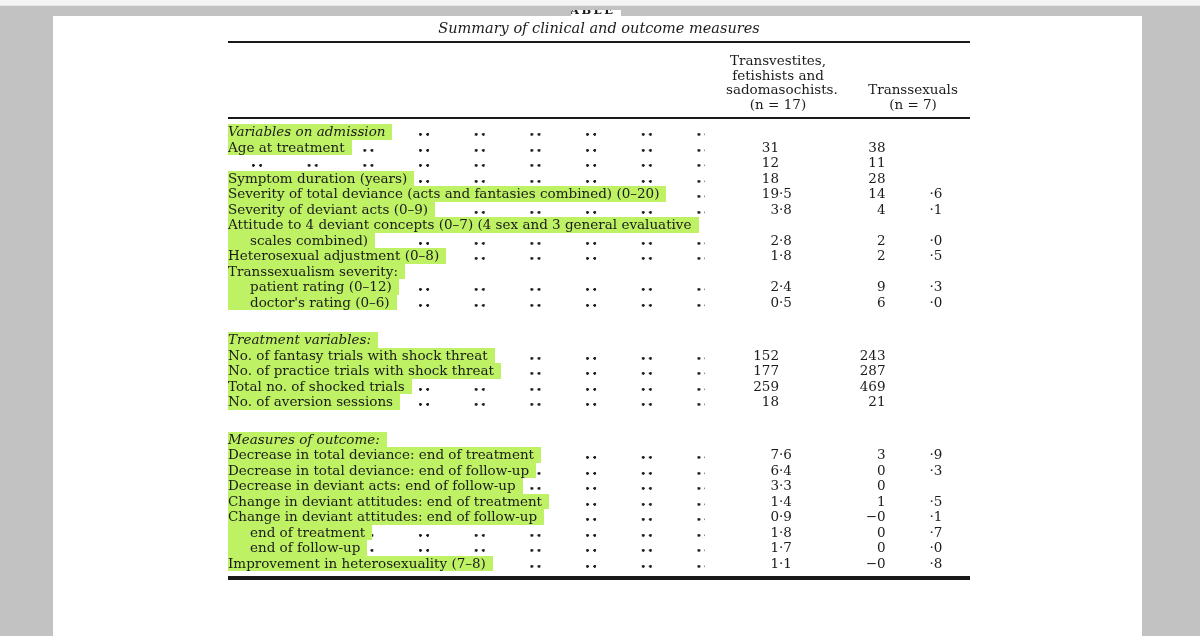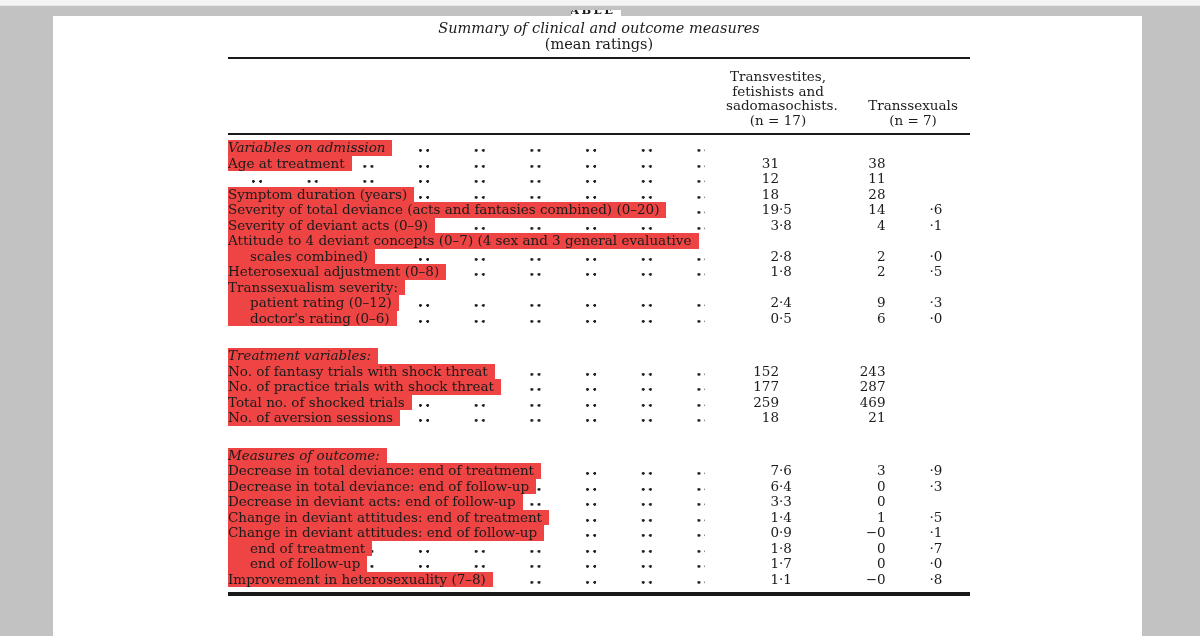--- a/index.html
+++ b/index.html
@@ -55,21 +55,21 @@
   .th.col1 { width:125px; flex:0 0 125px; padding-left:21px; }
   .th.col2 { width:140px; flex:0 0 140px; padding-left:26px;align-items:center; }
 
   .tbody { margin-top:5px; font-size:13.5px; }
   .row {
     position:relative; display:flex; align-items:baseline;
     line-height:15.5px; white-space:nowrap;
   }
   .row.gap { margin-top:22px; }
   .lbl {
-    position:relative; z-index:1; background:#ef4444;
+    position:relative; z-index:1; background:#bef264;
     flex:0 0 auto; padding-right:7px;
   }
   .row.indent .lbl { padding-left:22px; }
   .lbl.it { font-style:italic; }
   .leader {
     position:absolute; left:0; top:0; bottom:0; width:477px; z-index:0;
     background-image:
       radial-gradient(circle at 1.4px 1.4px, #1e1e1e 1.15px, transparent 1.65px),
       radial-gradient(circle at 8.6px 1.4px, #1e1e1e 1.15px, transparent 1.65px);
     background-size:55.7px 3px;
@@ -92,21 +92,20 @@
 
 <div class="topbar"></div>
 
 <div class="page">
   <div class="caption-clip">
     <span>TABLE 1</span>
   </div>
 
   <div class="tablewrap">
     <div class="title">Summary of clinical and outcome measures</div>
-    <div class="subtitle">(mean ratings)</div>
 
     <div class="rule rule-top"></div>
 
     <div class="thead">
       <div class="th-spacer"></div>
       <div class="th col1">
         <div>Transvestites,</div>
         <div>fetishists and</div>
         <div>sadomasochists.</div>
         <div>(n = 17)</div>

